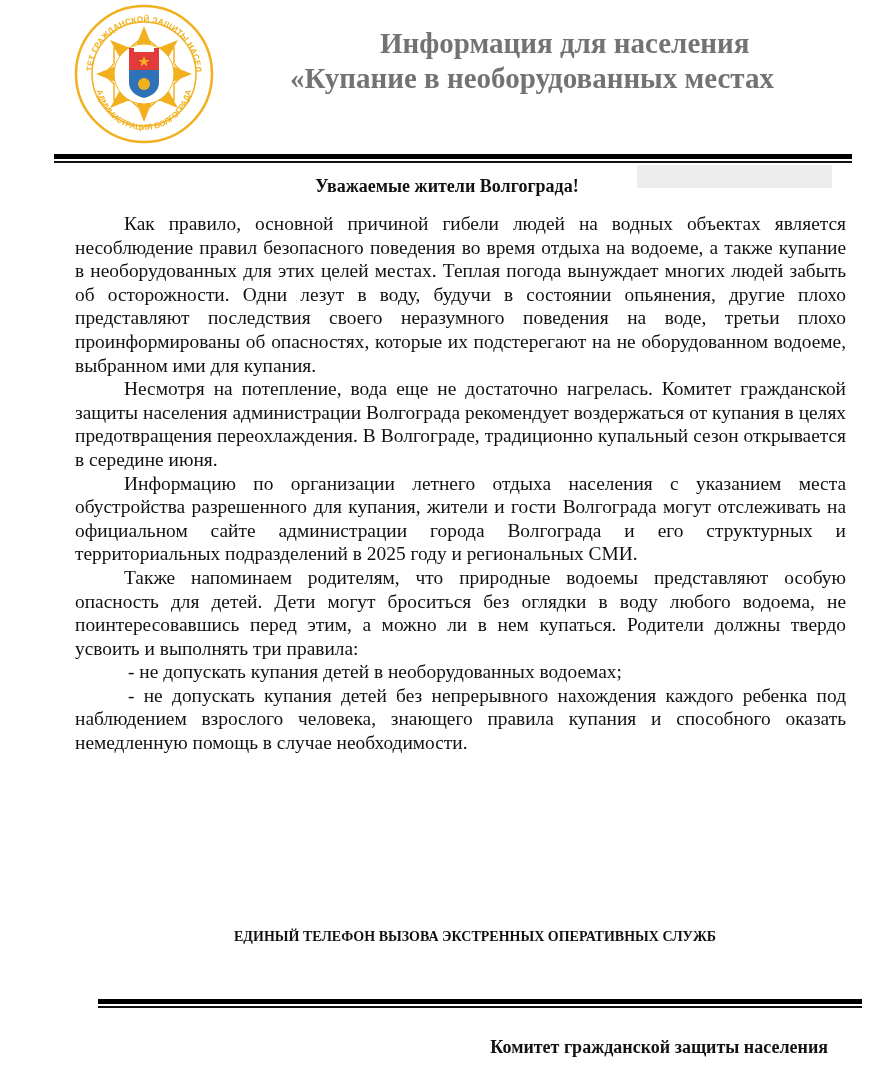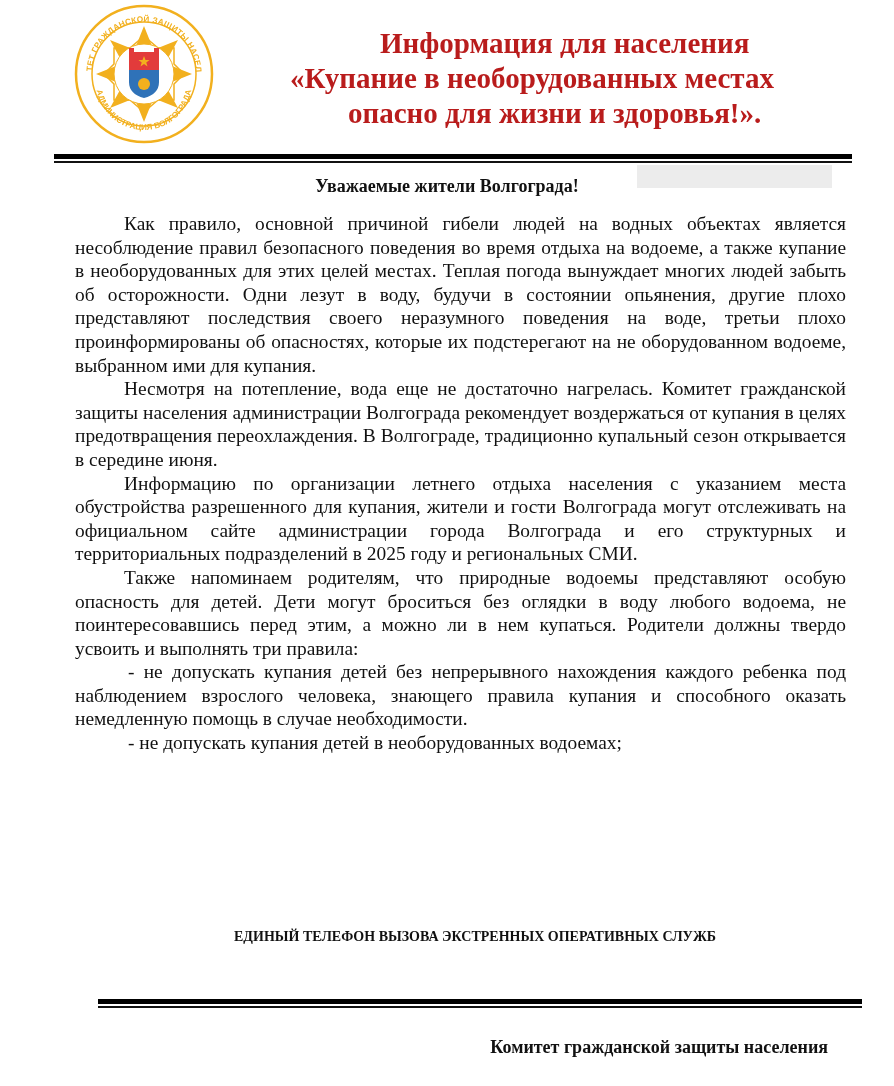--- a/index.html
+++ b/index.html
@@ -1,19 +1,19 @@
 <!DOCTYPE html>
 <html><head>
 <meta charset="utf-8">
 <style>
   html, body { margin: 0; padding: 0; background: #ffffff; }
   body { width: 894px; height: 1086px; position: relative; overflow: hidden;
          font-family: "Liberation Serif", "DejaVu Serif", serif; color: #111; }
   .logo { position: absolute; left: 74px; top: 2px; width: 140px; height: 142px; }
-  .title { position: absolute; left: 270px; top: 26px; width: 560px; color: #b91c1c;
+  .title { position: absolute; left: 270px; top: 26px; width: 560px; color: #737373;
            font-weight: bold; font-size: 29px; line-height: 35px; }
   .title div { white-space: nowrap; }
   .t1 { padding-left: 110px; }
   .t2 { padding-left: 20px; }
   .t3 { padding-left: 78px; }
   .rule { position: absolute; height: 10px; }
   .rule .thick { position: absolute; left: 0; right: 0; top: 0; height: 5px; background: #000; }
   .rule .thin { position: absolute; left: 0; right: 0; top: 7px; height: 2px; background: #111; }
   .rule-top { left: 54px; width: 798px; top: 154px; }
   .rule-bottom { left: 98px; width: 764px; top: 999px; }
@@ -64,39 +64,38 @@
     </text>
     <text font-size="8.2" font-weight="bold" fill="#f2b01e" font-family="Liberation Sans, sans-serif">
       <textPath href="#arcBot" startOffset="50%" text-anchor="middle">АДМИНИСТРАЦИЯ ВОЛГОГРАДА</textPath>
     </text>
   </svg>
 </div>
 
 <div class="title">
   <div class="t1">Информация для населения</div>
   <div class="t2">«Купание в необорудованных местах</div>
-  <div class="t3">опасно для жизни и здоровья!».</div>
 </div>
 
 <div class="rule rule-top">
   <div class="thick"></div>
   <div class="thin"></div>
 </div>
 
 <div class="gray-box"></div>
 
 <div class="greeting">Уважаемые жители Волгограда!</div>
 
 <div class="body-text">
   <p>Как правило, основной причиной гибели людей на водных объектах является несоблюдение правил безопасного поведения во время отдыха на водоеме, а также купание в необорудованных для этих целей местах. Теплая погода вынуждает многих людей забыть об осторожности. Одни лезут в воду, будучи в состоянии опьянения, другие плохо представляют последствия своего неразумного поведения на воде, третьи плохо проинформированы об опасностях, которые их подстерегают на не оборудованном водоеме, выбранном ими для купания.</p>
   <p>Несмотря на потепление, вода еще не достаточно нагрелась. Комитет гражданской защиты населения администрации Волгограда рекомендует воздержаться от купания в целях предотвращения переохлаждения. В Волгограде, традиционно купальный сезон открывается в середине июня.</p>
   <p>Информацию по организации летнего отдыха населения  с указанием места обустройства разрешенного для купания, жители и гости Волгограда могут отслеживать на официальном сайте администрации города Волгограда и его структурных и территориальных подразделений в 2025 году и региональных СМИ.</p>
   <p>Также напоминаем родителям, что природные водоемы представляют особую опасность для детей. Дети могут броситься без оглядки в воду любого водоема, не поинтересовавшись перед этим, а можно ли в нем купаться. Родители должны твердо усвоить и выполнять три правила:</p>
+  <p class="li">-  не допускать купания детей в необорудованных водоемах;</p>
   <p class="li">- не допускать купания детей без непрерывного нахождения каждого ребенка под наблюдением взрослого человека, знающего правила купания и способного оказать немедленную помощь в случае необходимости.</p>
-  <p class="li">-  не допускать купания детей в необорудованных водоемах;</p>
 </div>
 
 <div class="emergency">
   <div>ЕДИНЫЙ ТЕЛЕФОН ВЫЗОВА ЭКСТРЕННЫХ ОПЕРАТИВНЫХ СЛУЖБ</div>
 </div>
 
 <div class="rule rule-bottom">
   <div class="thick"></div>
   <div class="thin"></div>
 </div>

